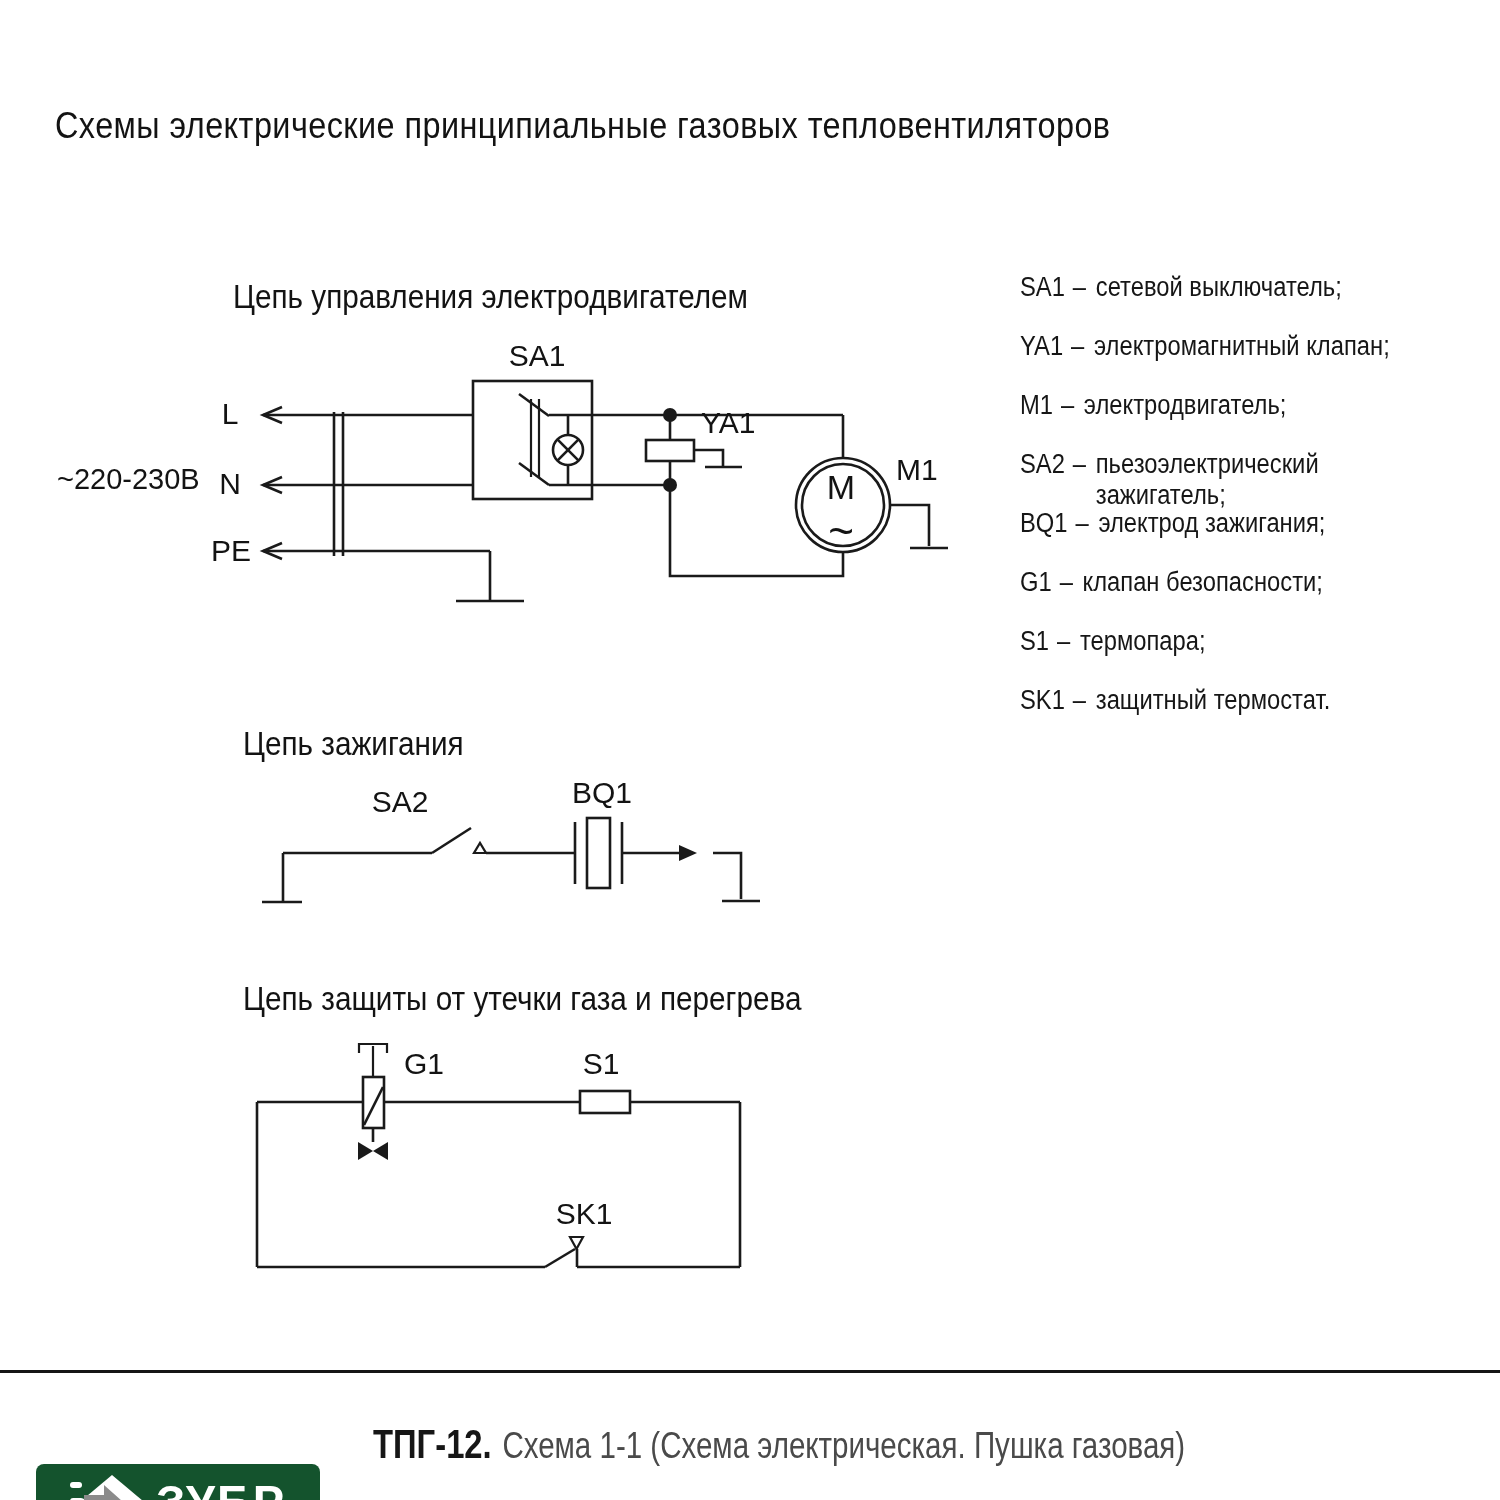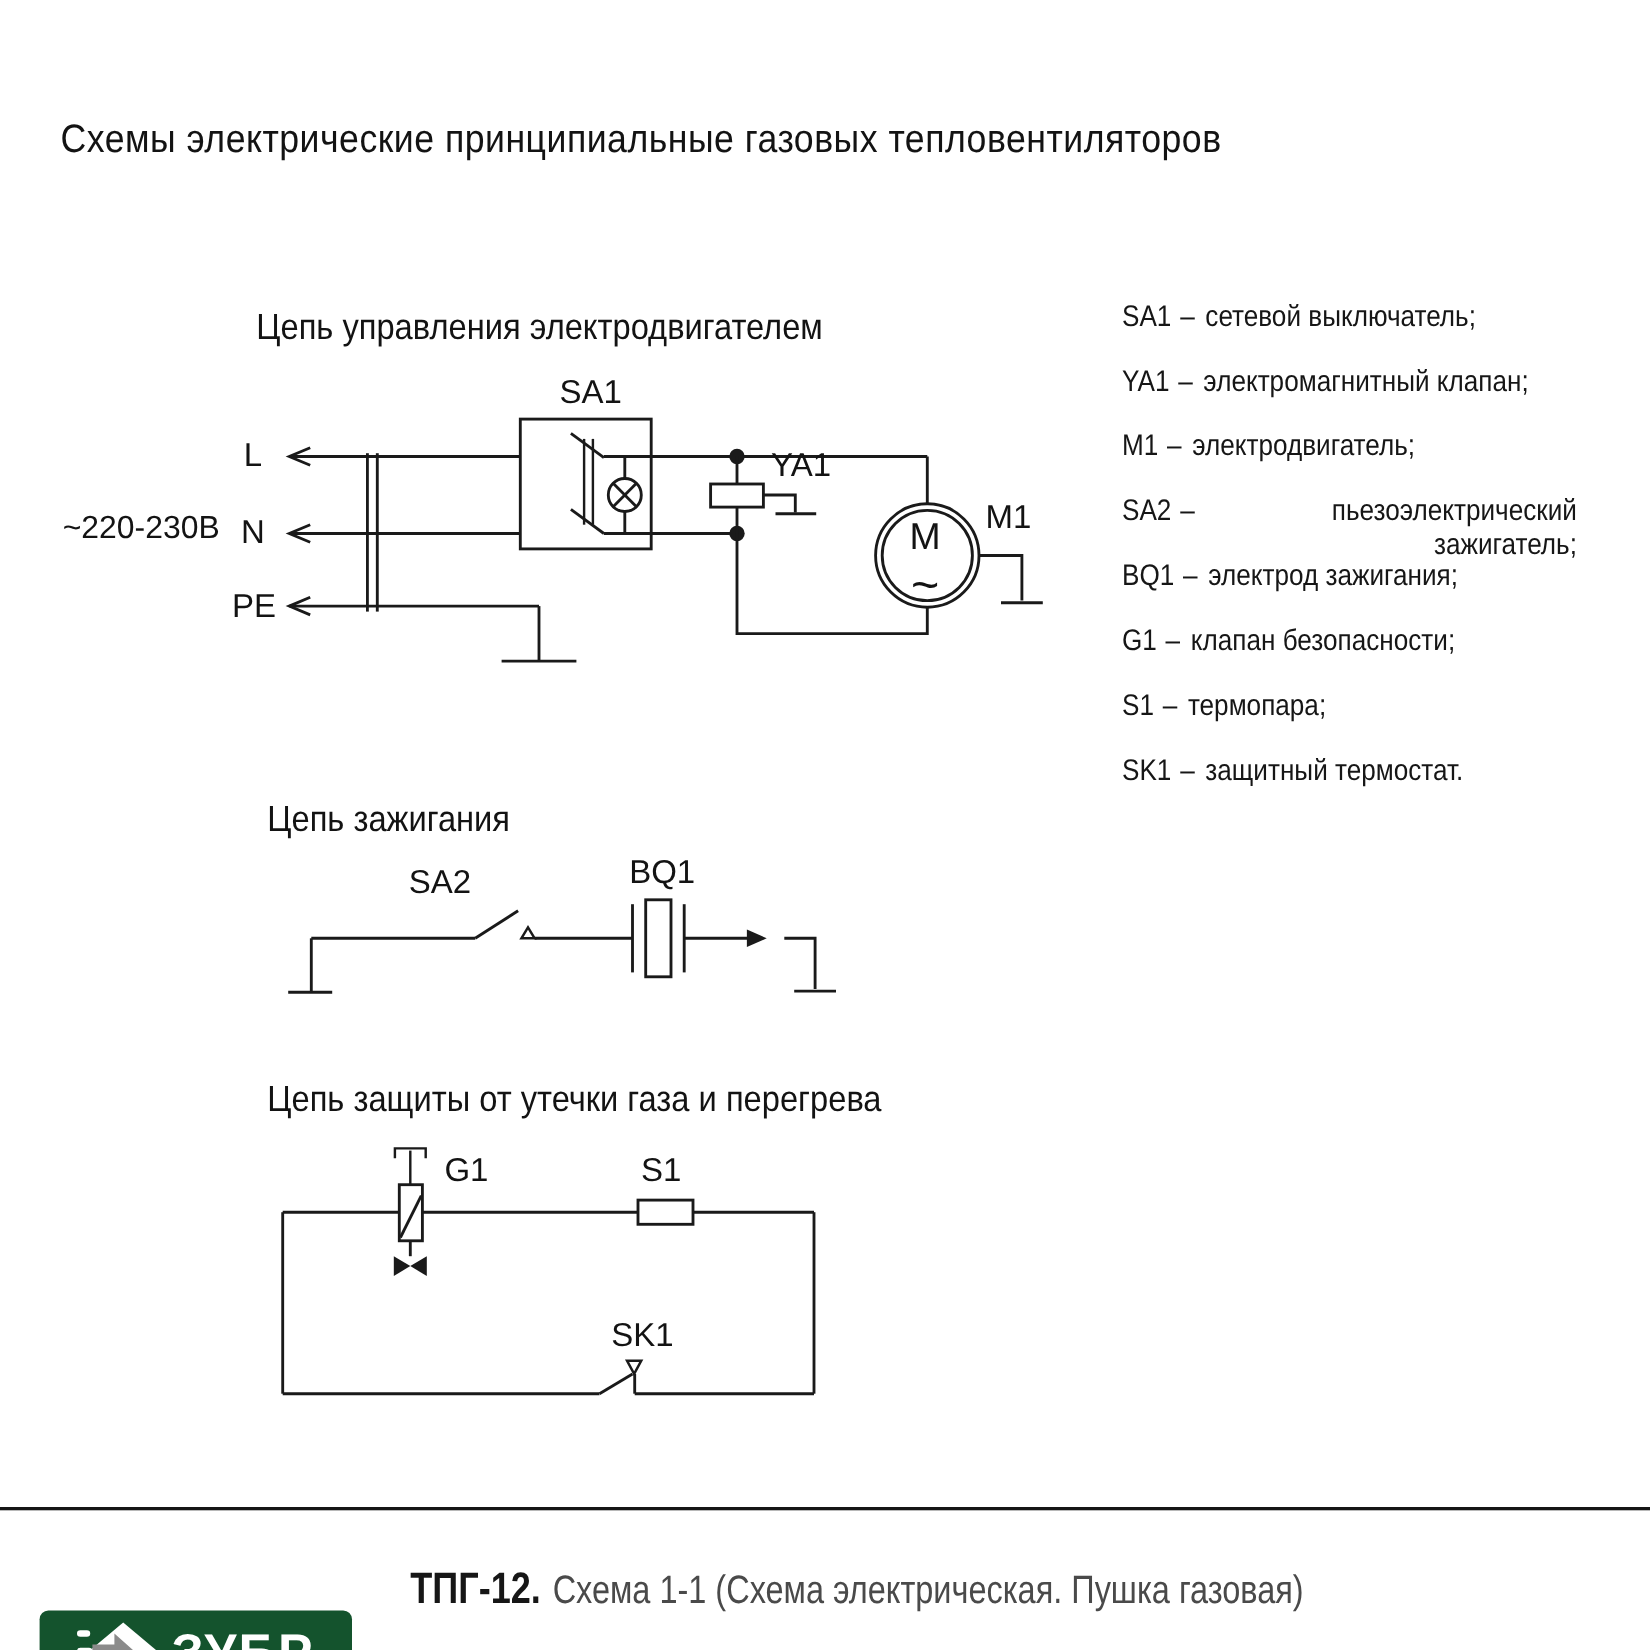--- a/index.html
+++ b/index.html
@@ -1,17 +1,17 @@
 <!DOCTYPE html>
 <html><head>
 <meta charset="utf-8">
 <style>
   html,body{margin:0;padding:0;background:#fff;}
   .page{position:relative;width:1500px;height:1500px;background:#ffffff;overflow:hidden;
-        font-family:"Liberation Sans", sans-serif;color:#131313;text-align:right;}
+        font-family:"Liberation Sans", sans-serif;color:#131313;}
   .ttl{position:absolute;white-space:nowrap;transform:scaleX(0.9);transform-origin:left top;
        color:#131313;}
   .page-title{left:55px;top:105px;font-size:36px;letter-spacing:0.5px;}
   .c1-title{left:233px;top:278px;font-size:33px;}
   .c2-title{left:243px;top:725px;font-size:33px;}
   .c3-title{left:243px;top:980px;font-size:33px;}
   .legend{position:absolute;left:1020px;top:272px;width:470px;transform:scaleX(0.88);
           transform-origin:left top;}
   .lg-row{display:flex;align-items:baseline;height:59px;font-size:27px;color:#161616;}
   .lg-code{margin-right:9px;}

